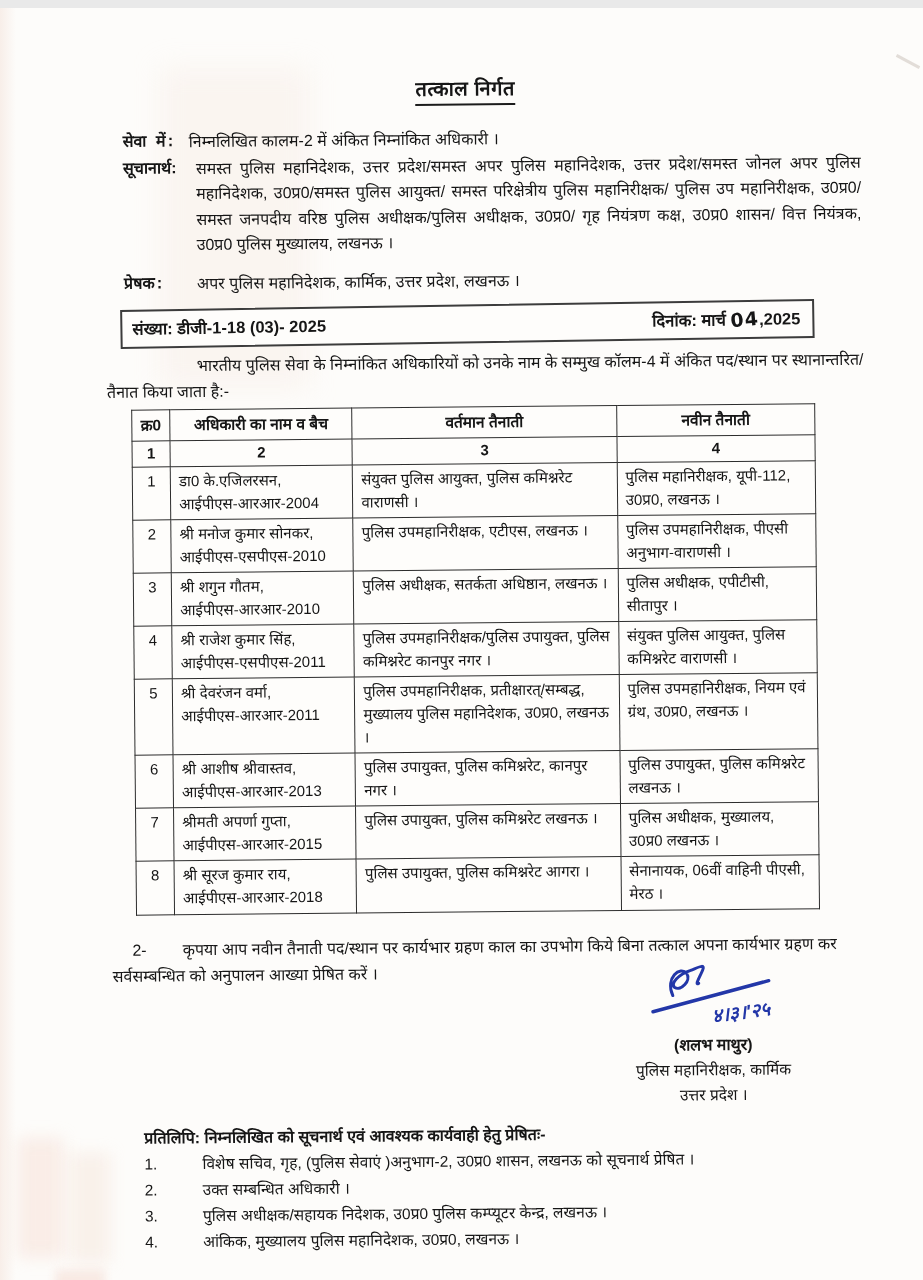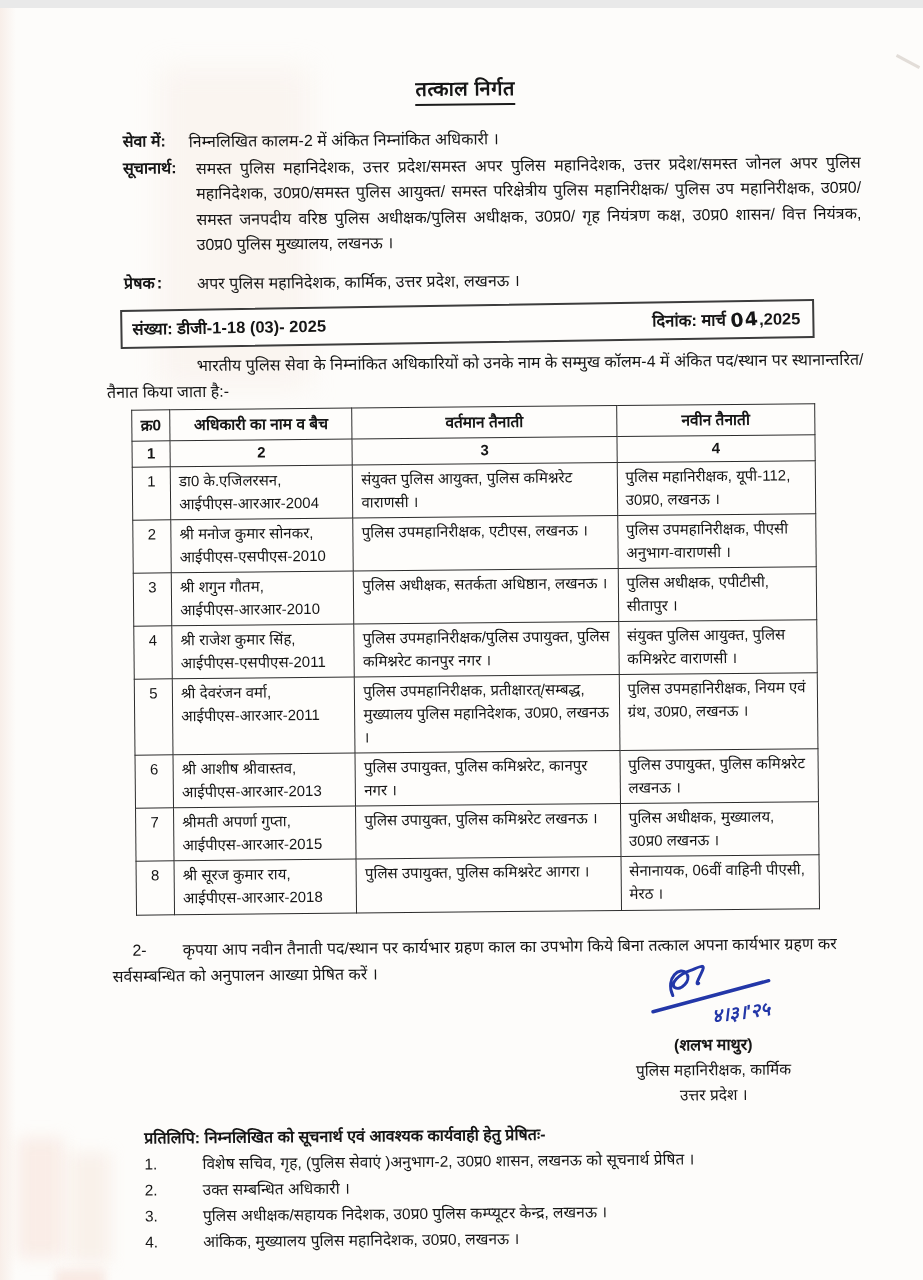--- a/index.html
+++ b/index.html
@@ -32,21 +32,21 @@
     transform:rotate(-0.55deg); transform-origin:top left; }
 
   .title-wrap { text-align:center; padding-right:32px; }
   .doc-title { display:inline-block; font-size:20px; font-weight:bold;
     border-bottom:2.2px solid #1c1c1c; padding-bottom:2px; letter-spacing:.5px; }
 
   .row { display:flex; align-items:flex-start; margin-left:22px; font-size:16px; }
   .row .lbl { font-weight:bold; flex:0 0 auto; }
   .row .txt { line-height:25.5px; }
   .addr { margin-top:21px; }
-  .addr .lbl { width:66px; }
+  .addr .lbl { width:66px;font-family:Liberation Mono, monospace; }
   .info { margin-top:1px; }
   .info .lbl { width:73px; }
   .info .txt { width:665px; text-align:justify; }
   .sender { margin-top:13px; }
   .sender .lbl { width:73px;font-family:Liberation Mono, monospace; }
 
   .ref-box { margin:11px 0 0 18px; width:694px;
     border:2px solid #3c3c3c;
     padding:5px 12px 7px 10px;
     display:flex; justify-content:space-between; align-items:baseline;

